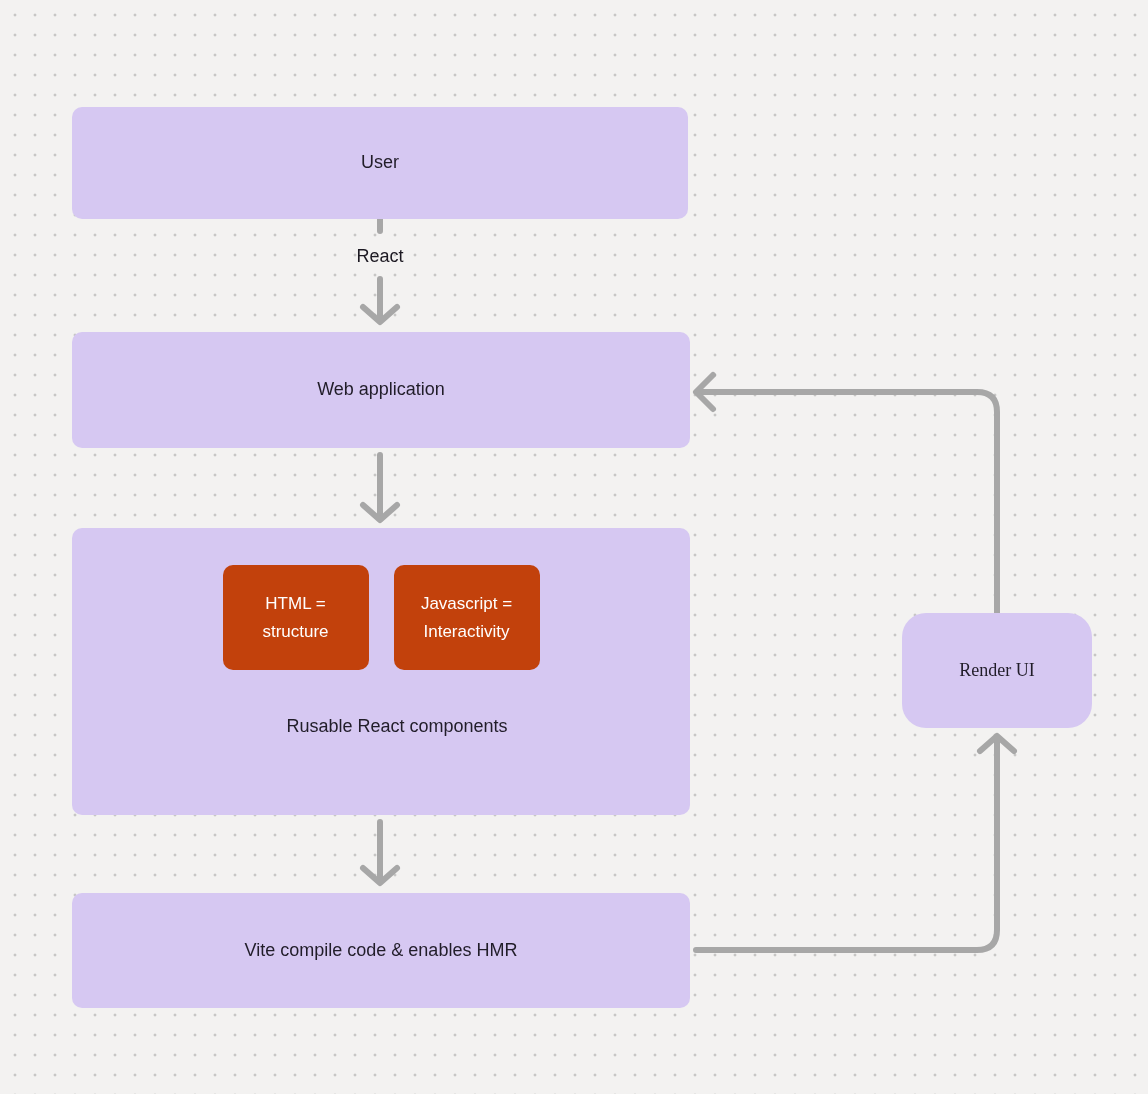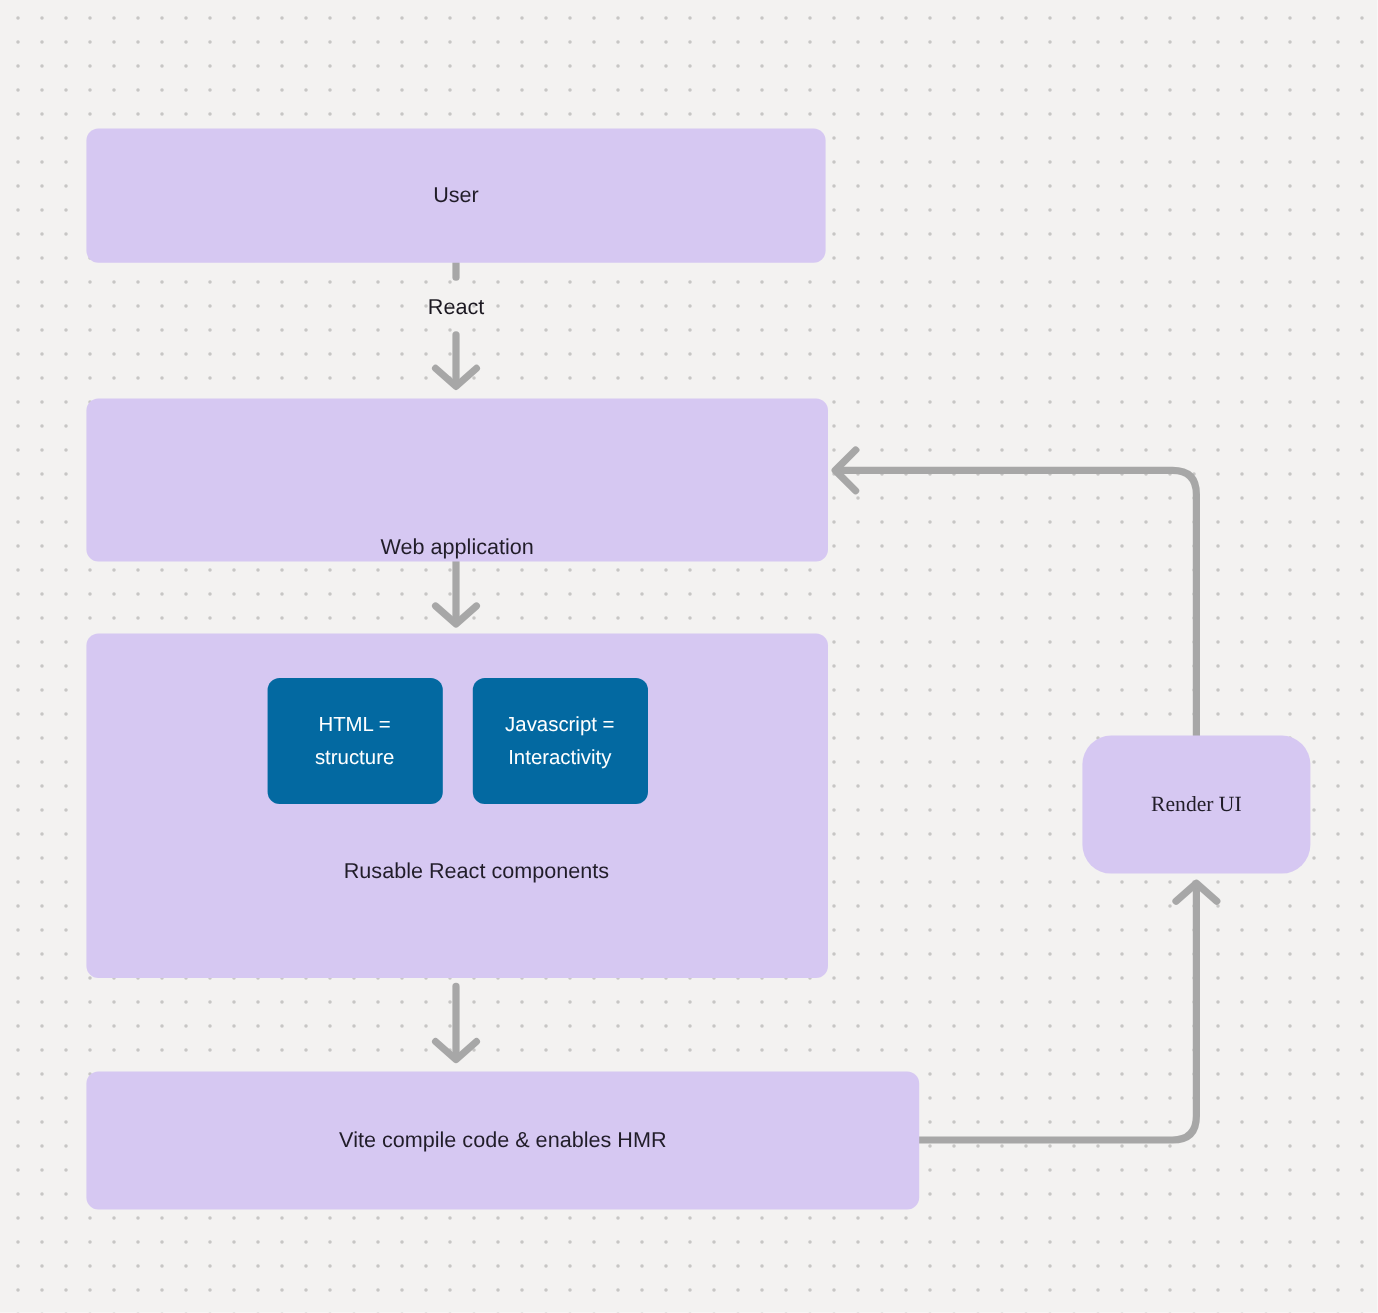--- a/index.html
+++ b/index.html
@@ -39,38 +39,38 @@
     box-sizing: border-box;
   }
   .node-label {
     color: #211d29;
     font-size: 18px;
     line-height: 1.3;
     text-align: center;
     white-space: pre-line;
   }
   .node-user          { left: 72px;  top: 65px;  width: 616px; height: 112px; margin-top: 42px; }
-  .node-web-app       { left: 72px;  top: 332px; width: 618px; height: 136px; align-items: flex-end; }
+  .node-web-app       { left: 72px;  top: 332px; width: 618px; height: 116px; }
   .node-components    { left: 72px;  top: 528px; width: 618px; height: 287px; display: block; }
-  .node-vite          { left: 72px;  top: 893px; width: 694px; height: 115px; }
+  .node-vite          { left: 72px;  top: 893px; width: 618px; height: 115px; }
   .node-render-ui     { left: 902px; top: 613px; width: 190px; height: 115px; border-radius: 24px; font-family: Liberation Serif, serif; }
 
   .chip-row {
     position: absolute;
     left: 0;
     top: 37px;
     width: 100%;
     display: flex;
     justify-content: center;
     gap: 25px;
   }
   .chip {
     width: 146px;
     height: 105px;
-    background: #0369a1;
+    background: #c2410c;
     border-radius: 10px;
     display: flex;
     align-items: center;
     justify-content: center;
   }
   .chip-label {
     color: #ffffff;
     font-size: 17px;
     line-height: 28px;
     text-align: center;

